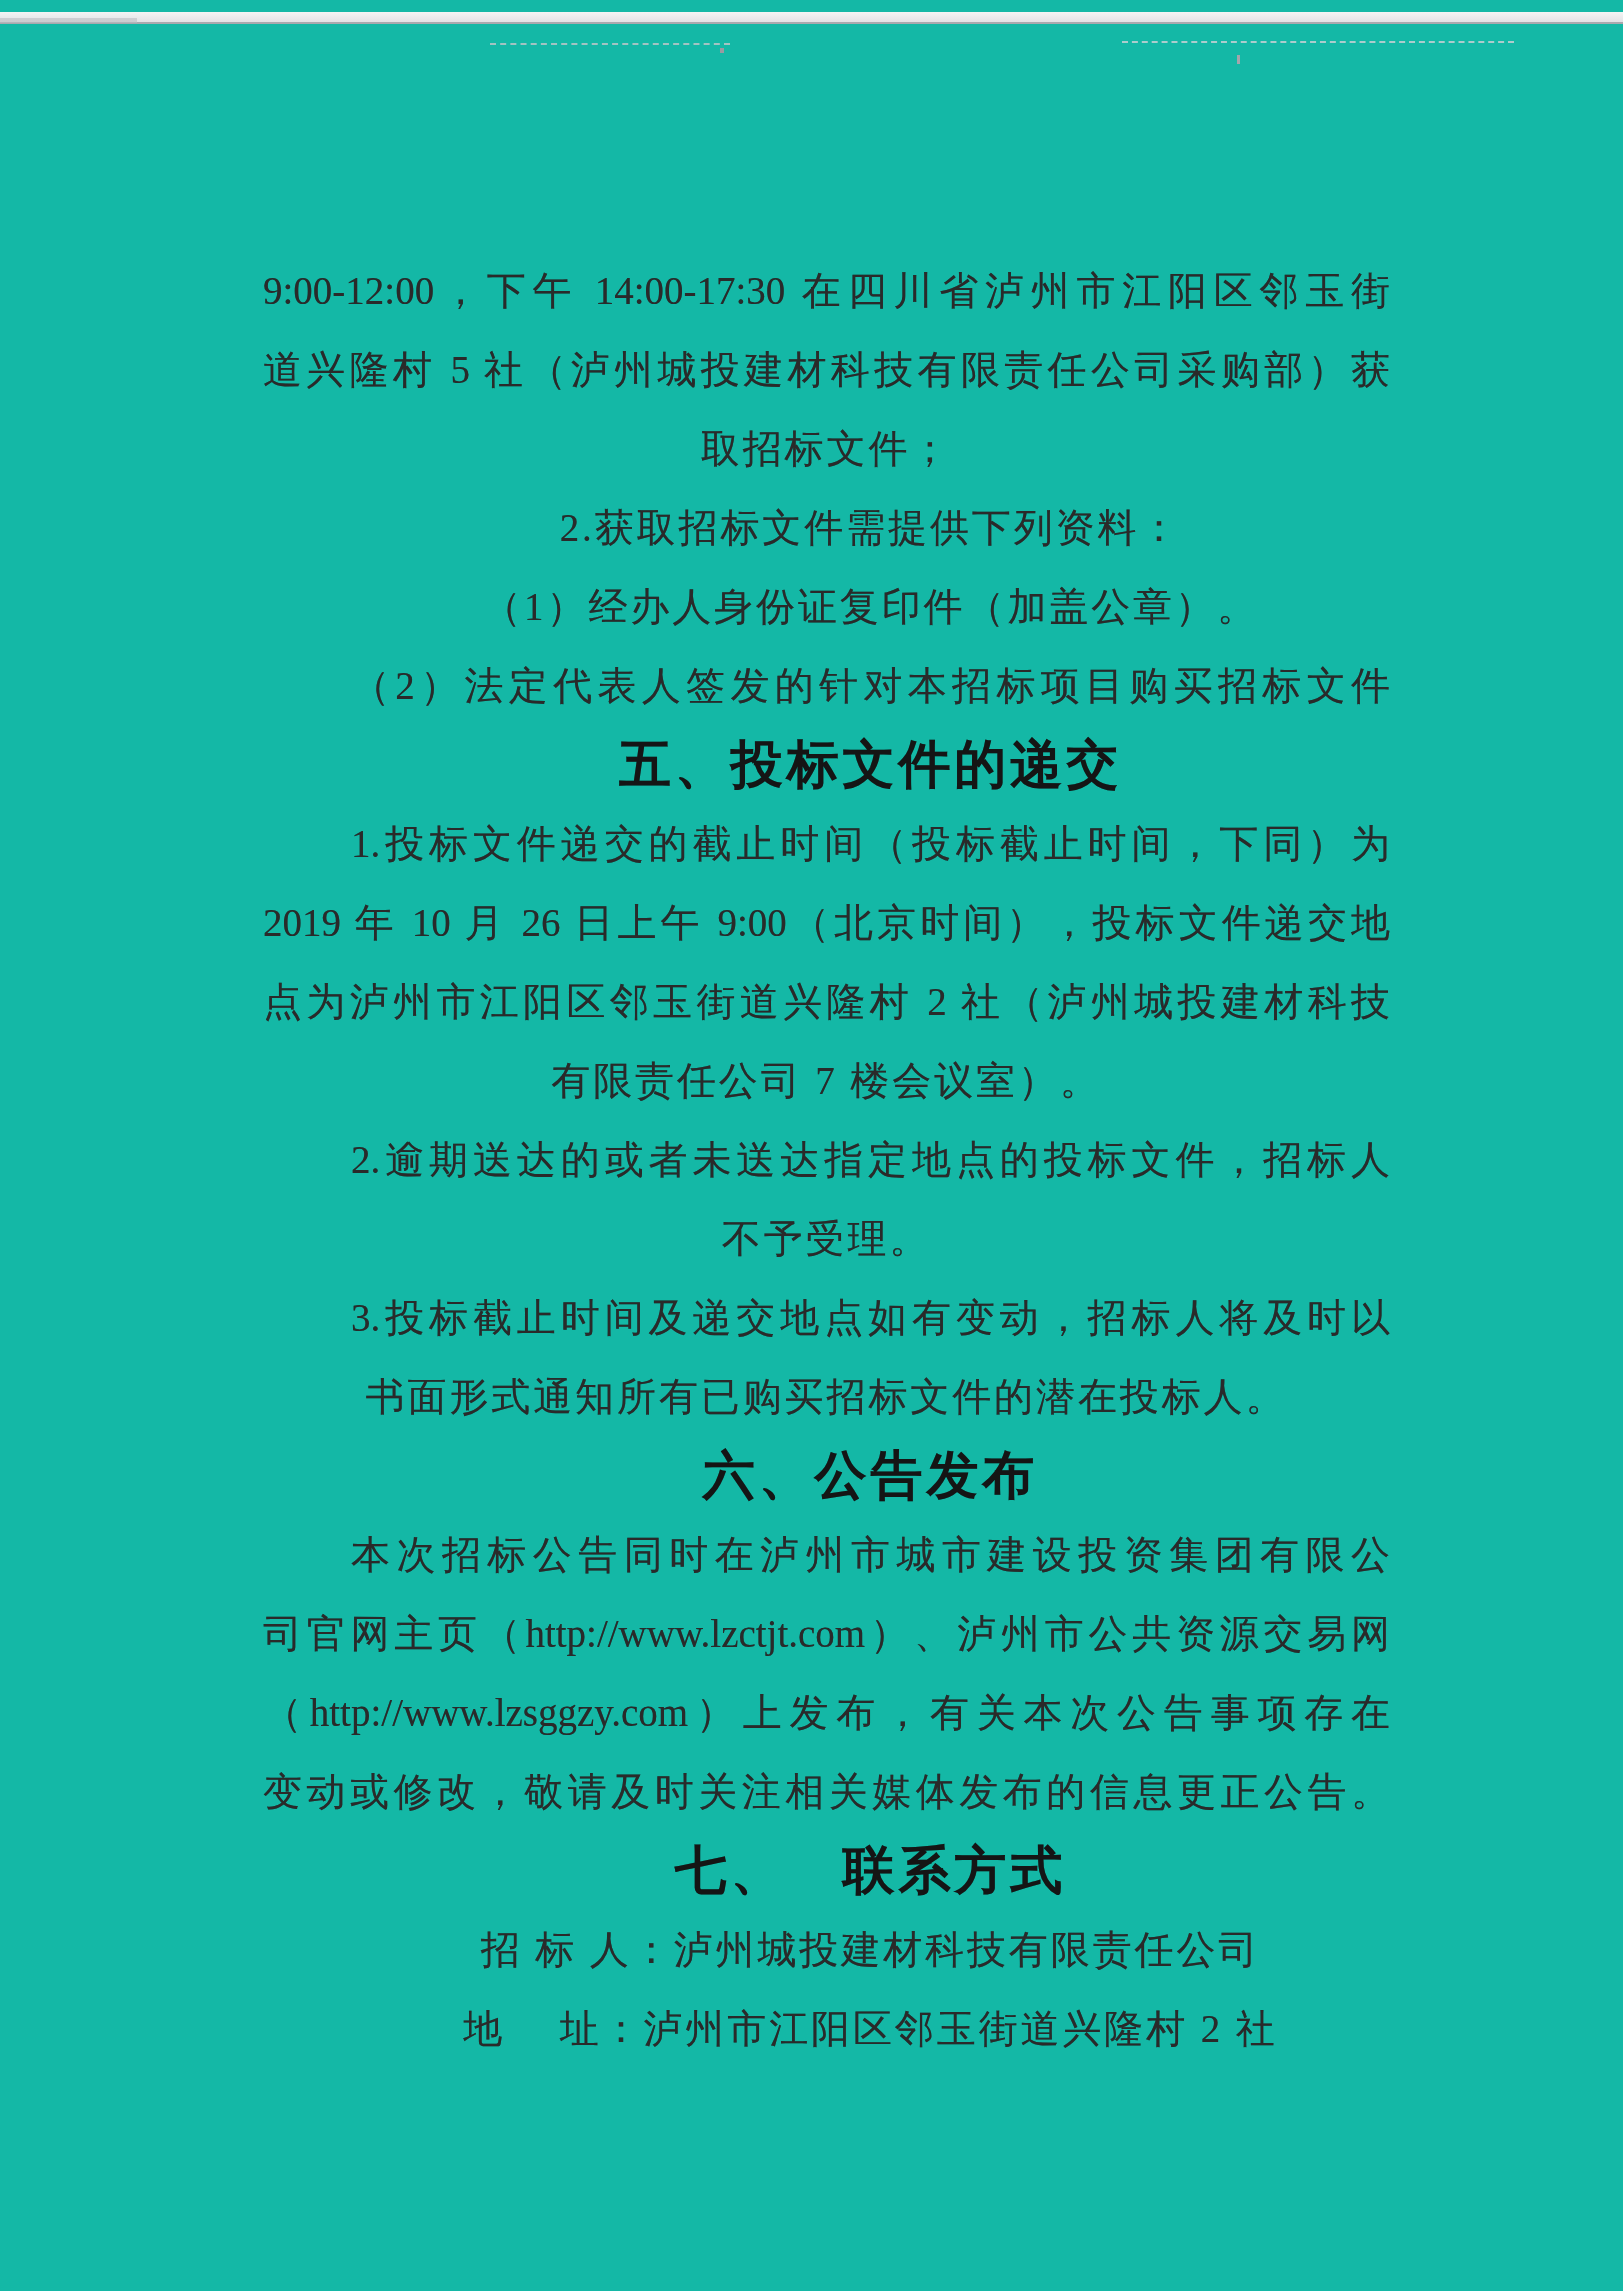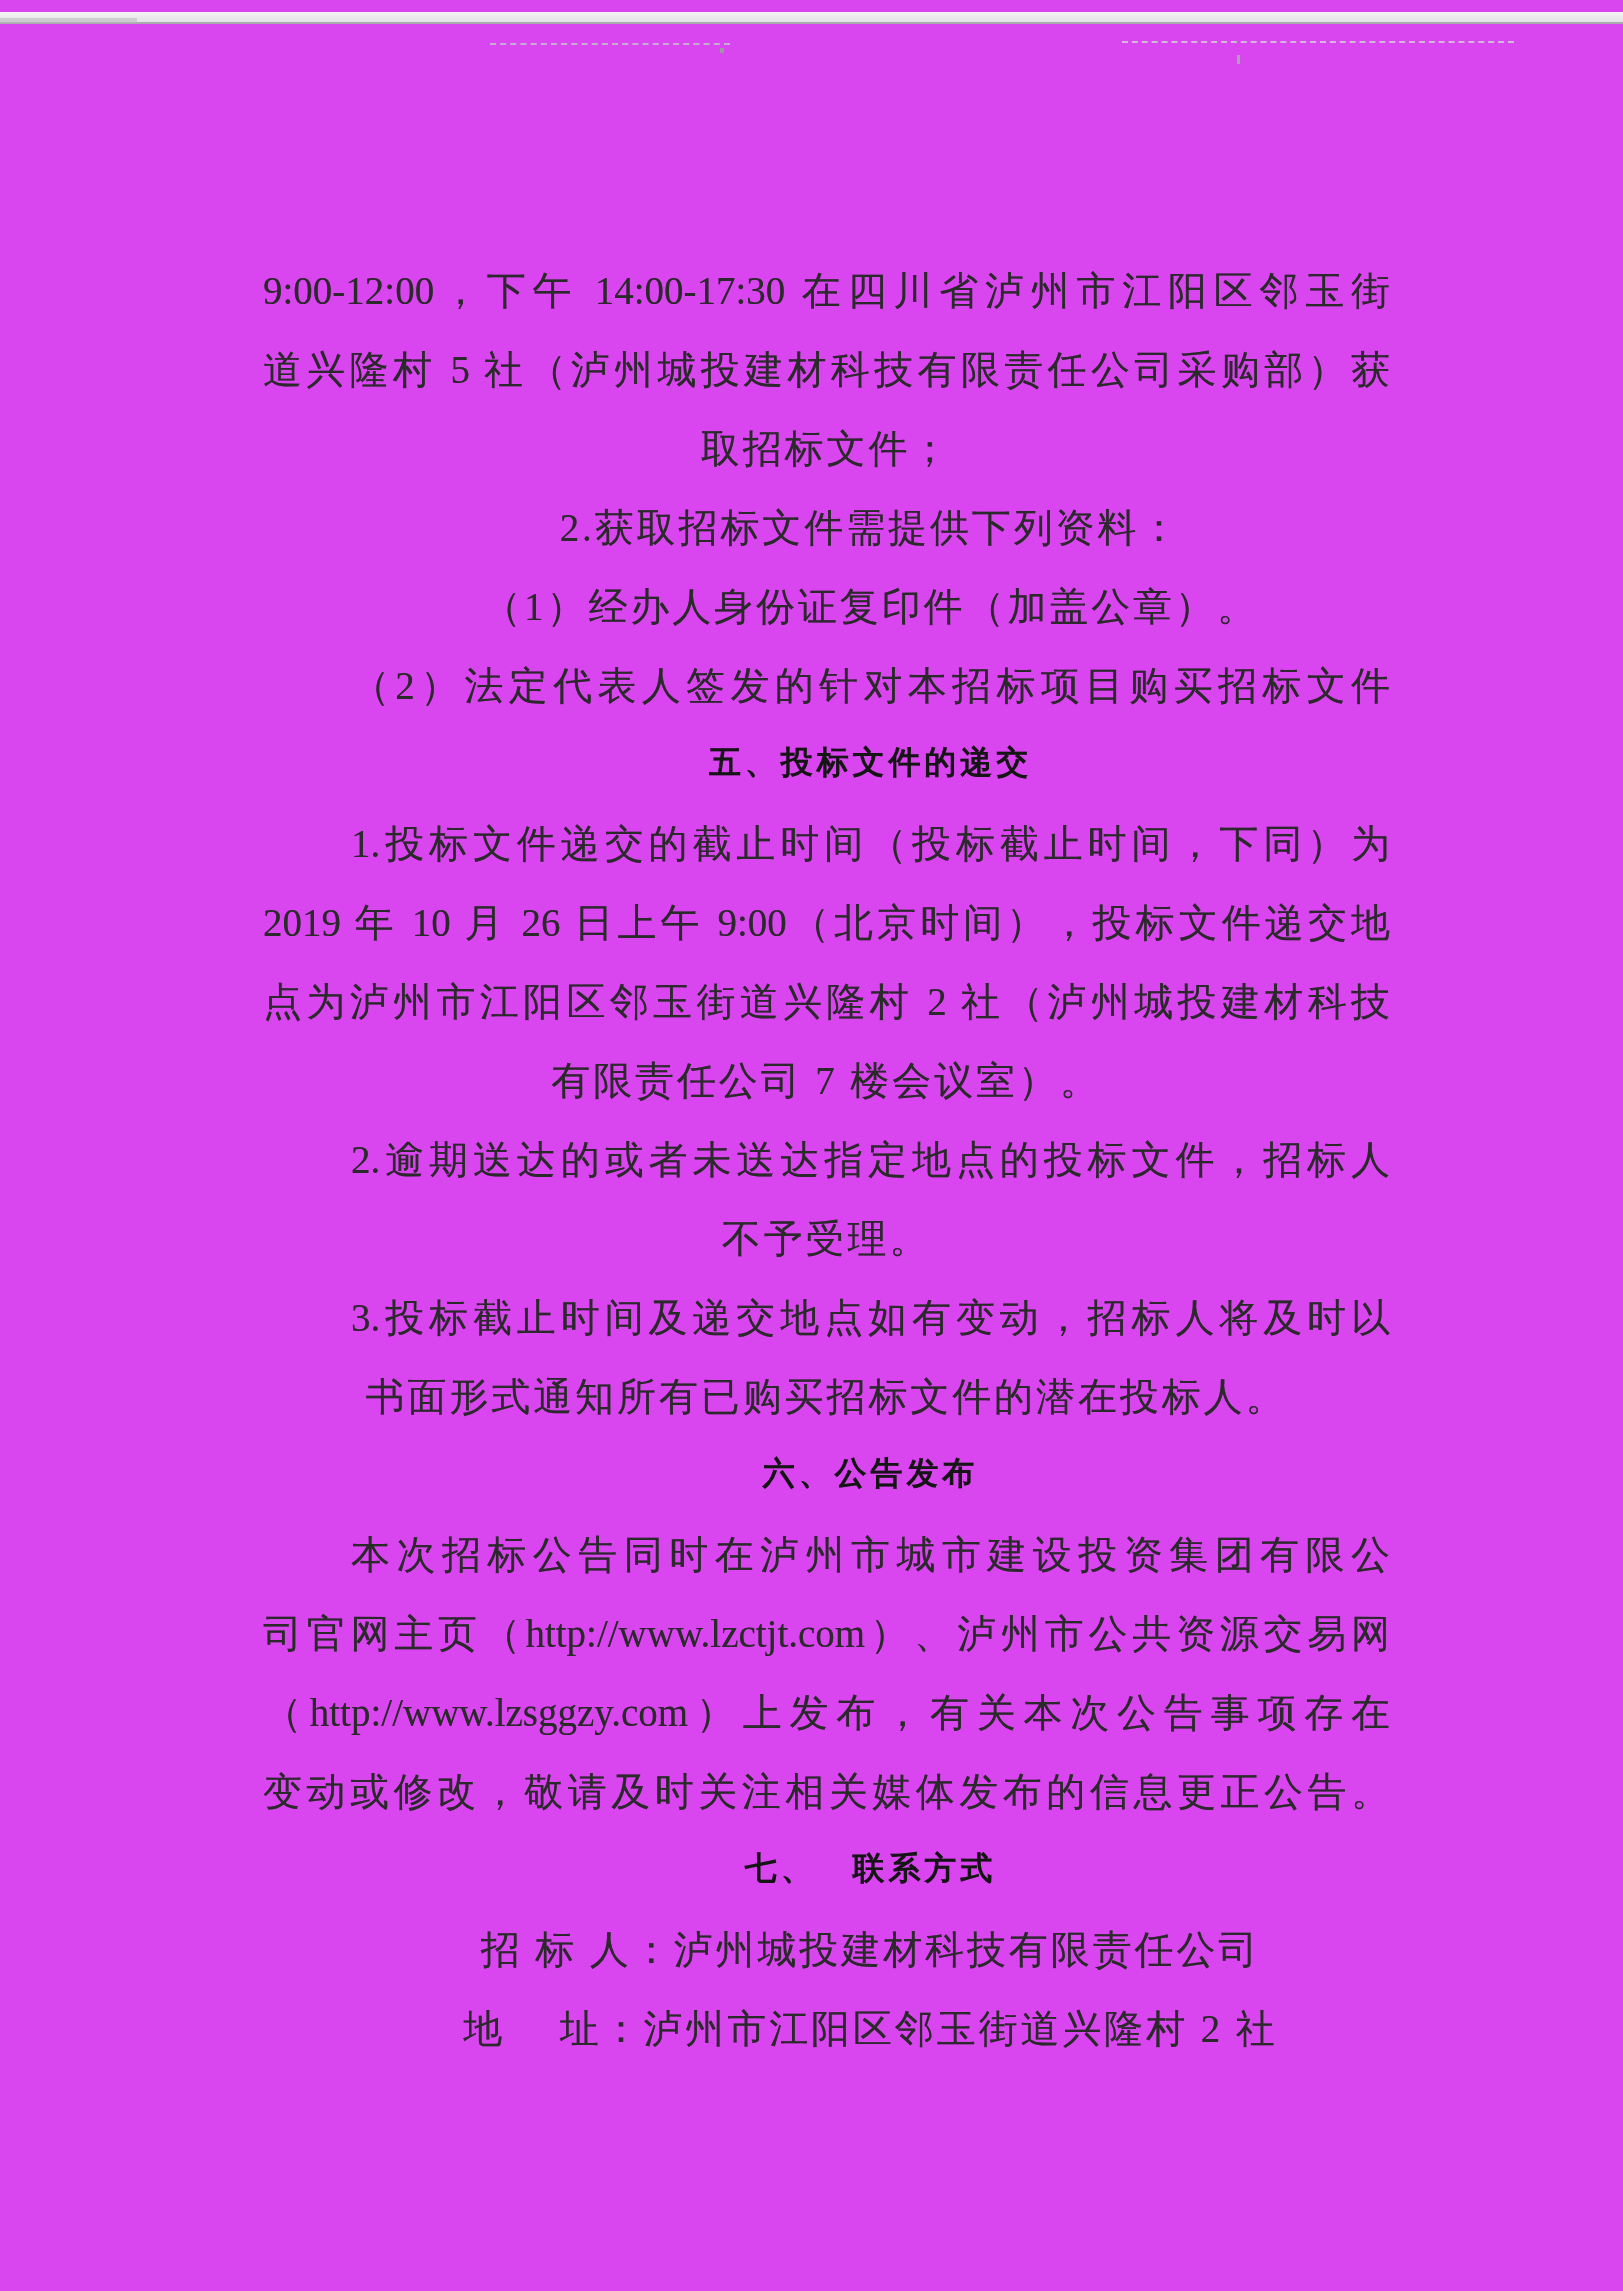--- a/index.html
+++ b/index.html
@@ -4,21 +4,21 @@
 <style>
   html, body {
     margin: 0;
     padding: 0;
     background: #ffffff;
   }
   .page {
     position: relative;
     width: 1623px;
     height: 2292px;
-    background: #d946ef;
+    background: #14b8a6;
     overflow: hidden;
     font-family: "Liberation Serif", "DejaVu Serif", serif;
   }
   
   .scan-band {
     position: absolute;
     left: 0; top: 11.8px;
     width: 1623px; height: 9.8px;
     background: linear-gradient(#f4f4f4, #e2e2e5);
     border-bottom: 2px solid #a9a9af;
@@ -73,23 +73,23 @@
     letter-spacing: 2.9px;
   }
   .indent {
     padding-left: 88px;
   }
   .fill {
     text-align: justify;
     text-align-last: justify;
   }
   .heading {
-    font-family: Liberation Mono, monospace;
+    font-family: Liberation Sans, sans-serif;
     font-weight: 700;
-    font-size: 32px;
+    font-size: 52px;
     color: #151515;
     letter-spacing: 3.9px;
   }
 </style>
 </head>
 <body>
 
 <div class="page">
 
   <div class="scan-band"></div>

